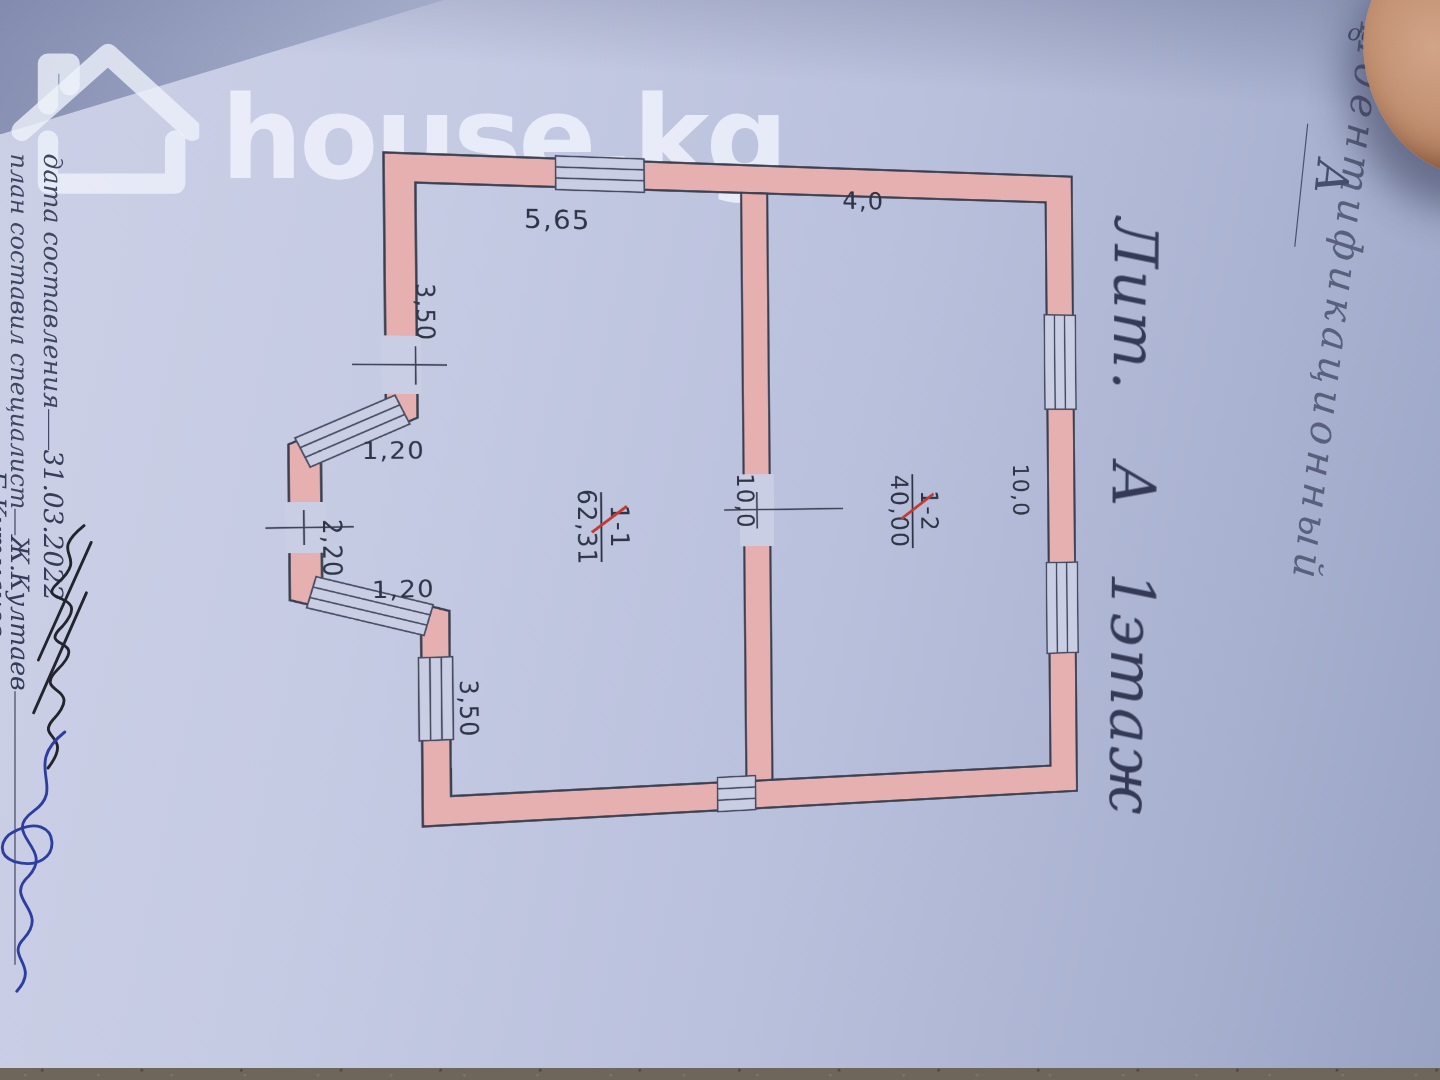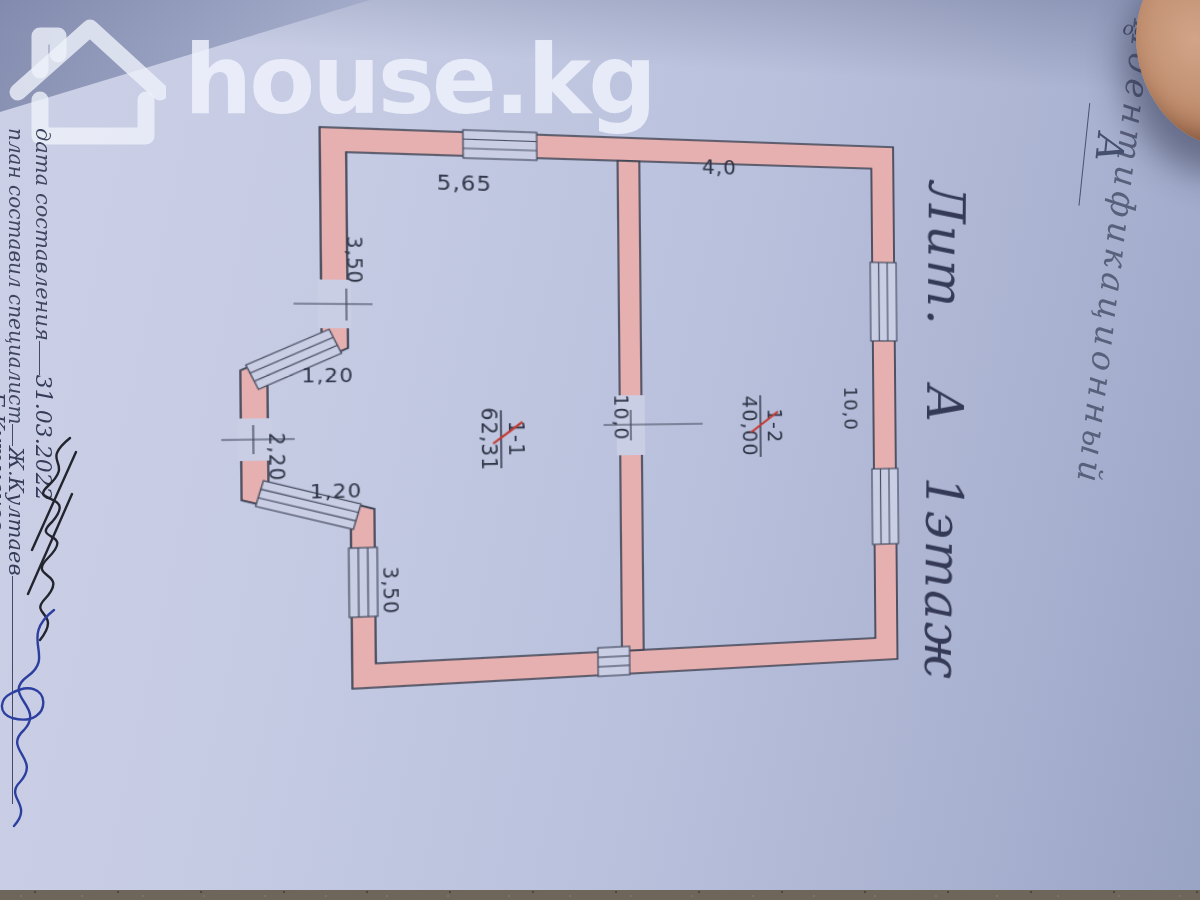--- a/index.html
+++ b/index.html
@@ -22,21 +22,21 @@
     clip-path:polygon(0 0,1200 0,1200 862,1050 872,820 882,560 877,300 872,140 868,60 848,0 822);
     background:linear-gradient(102deg,#ccd0e7 0%,#c5cbe3 28%,#b9c0dc 58%,#a7b0cf 84%,#99a3c4 100%);}
   .paper::before{content:"";position:absolute;inset:0;
     background:linear-gradient(183deg,rgba(44,53,90,.24),rgba(44,53,90,0) 95px);}
   .fold{position:absolute;left:0;top:0;width:370px;height:112px;
     clip-path:polygon(0 0,370px 0,0 112px);
     background:linear-gradient(115deg,#737c a2,#8f98ba 55%,#a6aecd);
     background:linear-gradient(115deg,#737ca2,#8f98ba 55%,#a6aecd);opacity:.8;}
 
   
-  .wm{position:absolute;left:6px;top:6px;display:flex;align-items:center;pointer-events:none;}
+  .wm{position:absolute;left:6px;top:23px;display:flex;align-items:flex-end;pointer-events:none;}
   .wm-text{font-family:"DejaVu Sans",sans-serif;font-weight:bold;font-size:96px;line-height:1;
     letter-spacing:-3px;color:rgba(240,243,252,.82);margin-left:18px;margin-top:8px;}
 
   
   .plan{position:absolute;left:295px;top:118px;width:620px;height:560px;
     transform:perspective(1000px) rotateY(10deg) rotate(-0.5deg);transform-origin:100% 50%;}
   .plan svg{overflow:visible;}
   .plan text{font-family:"DejaVu Sans",sans-serif;fill:#2e3546;letter-spacing:1px;}
 
   

